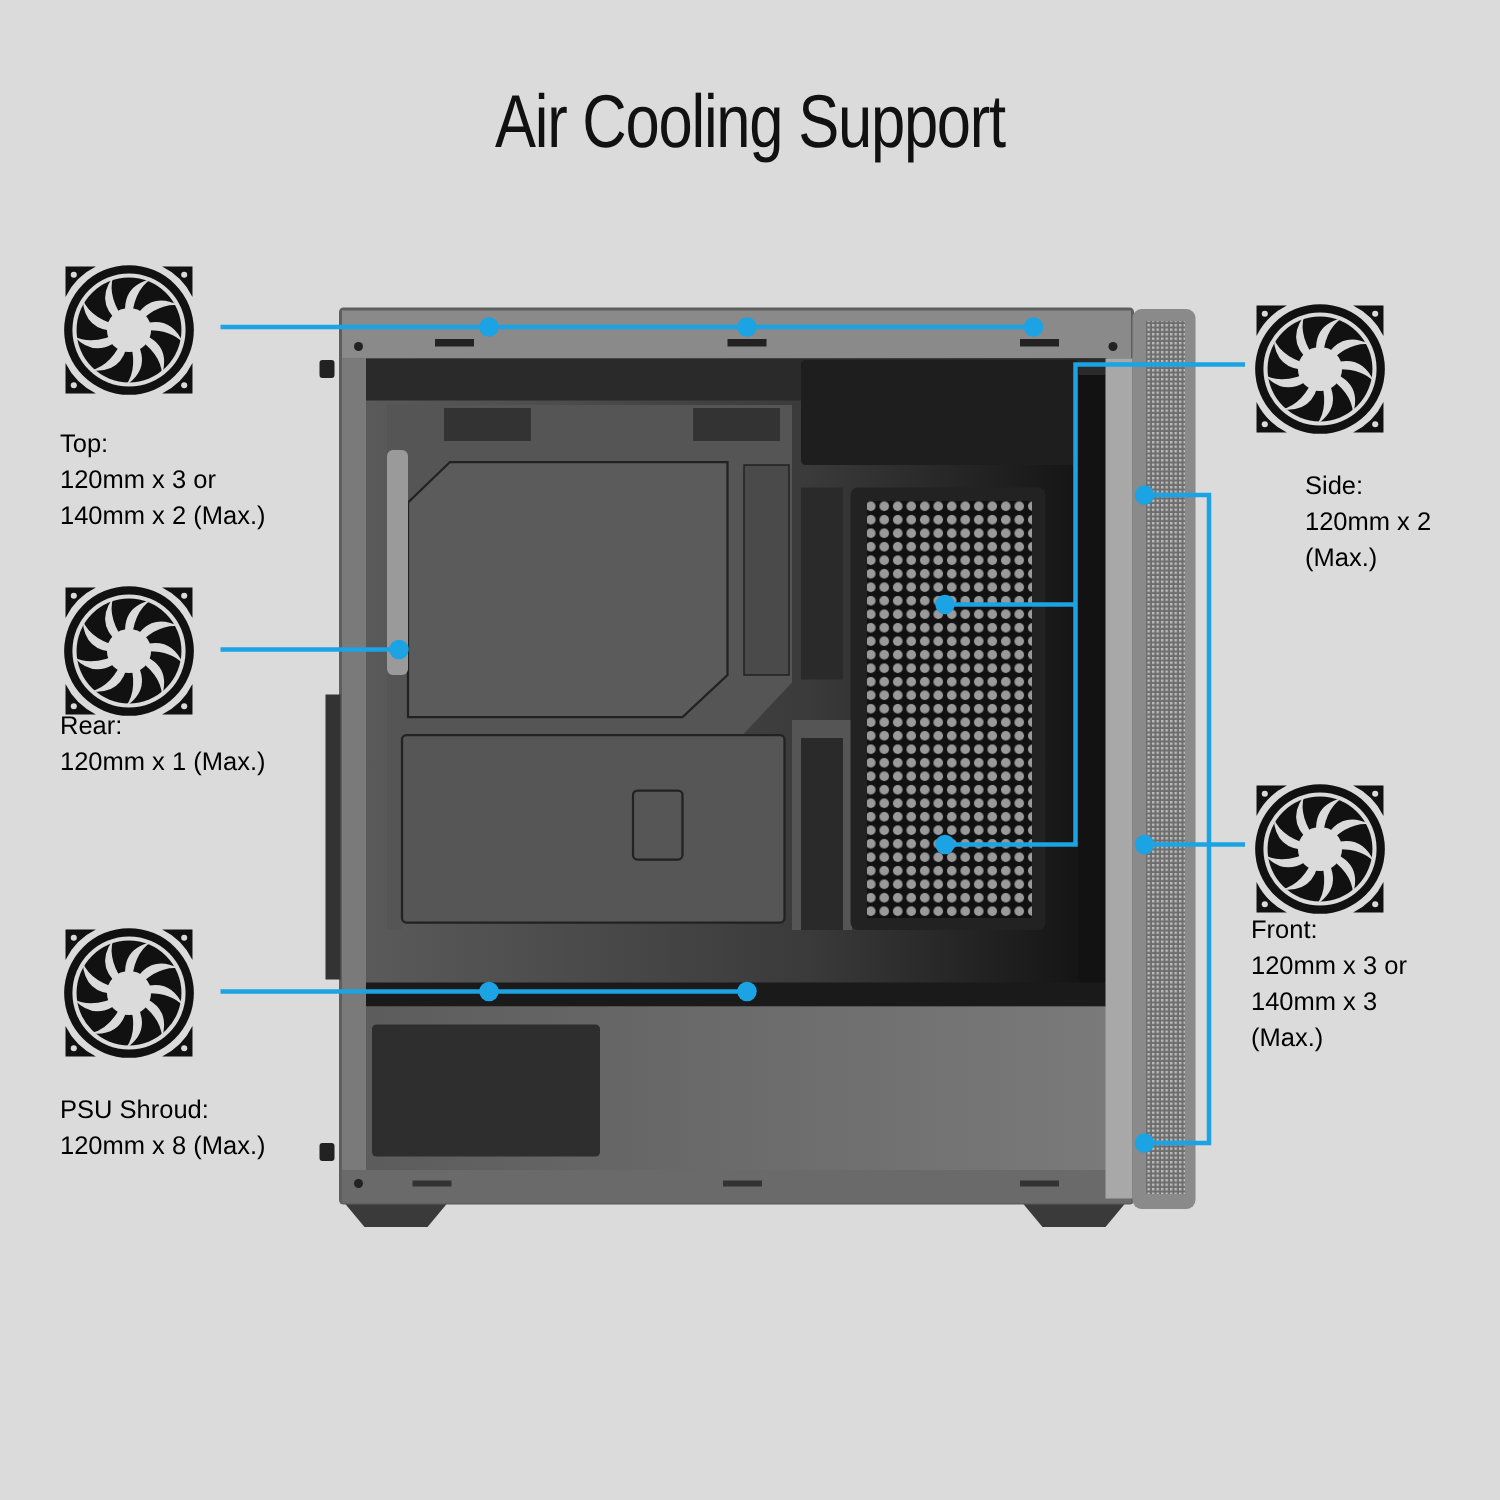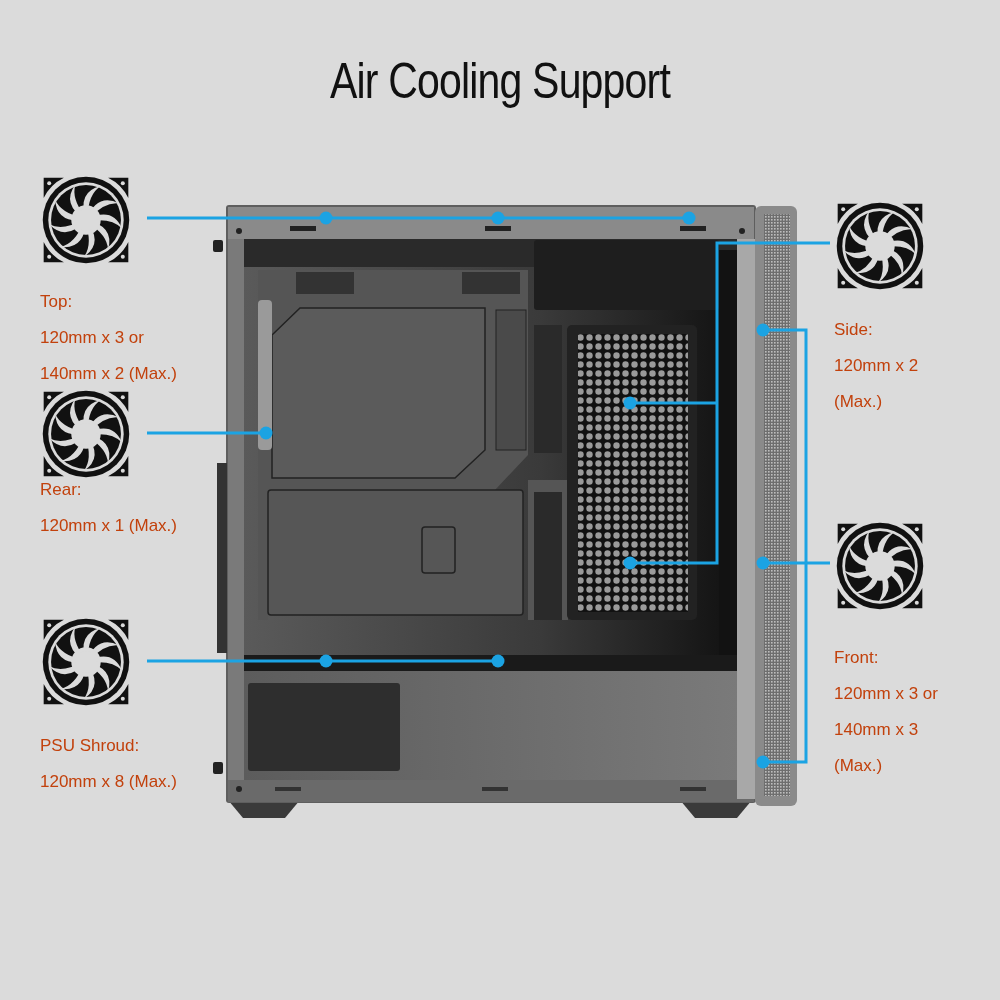--- a/index.html
+++ b/index.html
@@ -1,19 +1,19 @@
 <!DOCTYPE html>
 <html><head>
 <meta charset="utf-8">
 <style>
   html, body { margin:0; padding:0; }
   body { width:1000px; height:1000px; background:#dbdbdb; position:relative; overflow:hidden; font-family:"Liberation Sans", sans-serif; color:#222; }
   .title { position:absolute; left:0; top:52px; width:1000px; text-align:center; font-family:"Liberation Sans Narrow","Liberation Sans", sans-serif; font-size:50px; letter-spacing:-1px; color:#111; transform:scaleX(0.82); transform-origin:center; font-weight:400; }
   .fan { position:absolute; width:92px; height:92px; }
-  .label { position:absolute; font-size:17px; line-height:36px; color:#c2410c; white-space:pre-line; }
+  .label { position:absolute; font-size:17px; line-height:24px; color:#000000; white-space:pre-line; }
   svg.overlay { position:absolute; left:0; top:0; width:1000px; height:1000px; pointer-events:none; }
 </style>
 </head>
 <body>
 
 <svg width="0" height="0" style="position:absolute">
   <defs>
     <symbol id="fan" viewBox="0 0 100 100">
 
       <path d="M4 4 H26 A48 48 0 0 0 4 26 Z M96 4 H74 A48 48 0 0 1 96 26 Z M4 96 H26 A48 48 0 0 1 4 74 Z M96 96 H74 A48 48 0 0 0 96 74 Z" fill="#111"></path>
@@ -75,28 +75,28 @@
 
 <svg class="fan" style="left:40px;top:616px">
     <use href="#fan"></use>
   </svg>
 <div class="label" style="left:40px;top:728px">PSU Shroud:
 120mm x 8 (Max.)</div>
 
 <svg class="fan" style="left:834px;top:200px">
     <use href="#fan"></use>
   </svg>
-<div class="label" style="left:834px;top:312px">Side:
+<div class="label" style="left:870px;top:312px">Side:
 120mm x 2
 (Max.)</div>
 
 <svg class="fan" style="left:834px;top:520px">
     <use href="#fan"></use>
   </svg>
-<div class="label" style="left:834px;top:640px">Front:
+<div class="label" style="left:834px;top:608px">Front:
 120mm x 3 or
 140mm x 3
 (Max.)</div>
 
 <svg class="overlay">
 
   <path d="M228 800 L300 800 L285 818 L243 818 Z" fill="#3a3a3a"></path>
   <path d="M680 800 L752 800 L737 818 L695 818 Z" fill="#3a3a3a"></path>
 
   <rect x="226" y="205" width="530" height="598" fill="#5e5e5e" rx="3"></rect>

